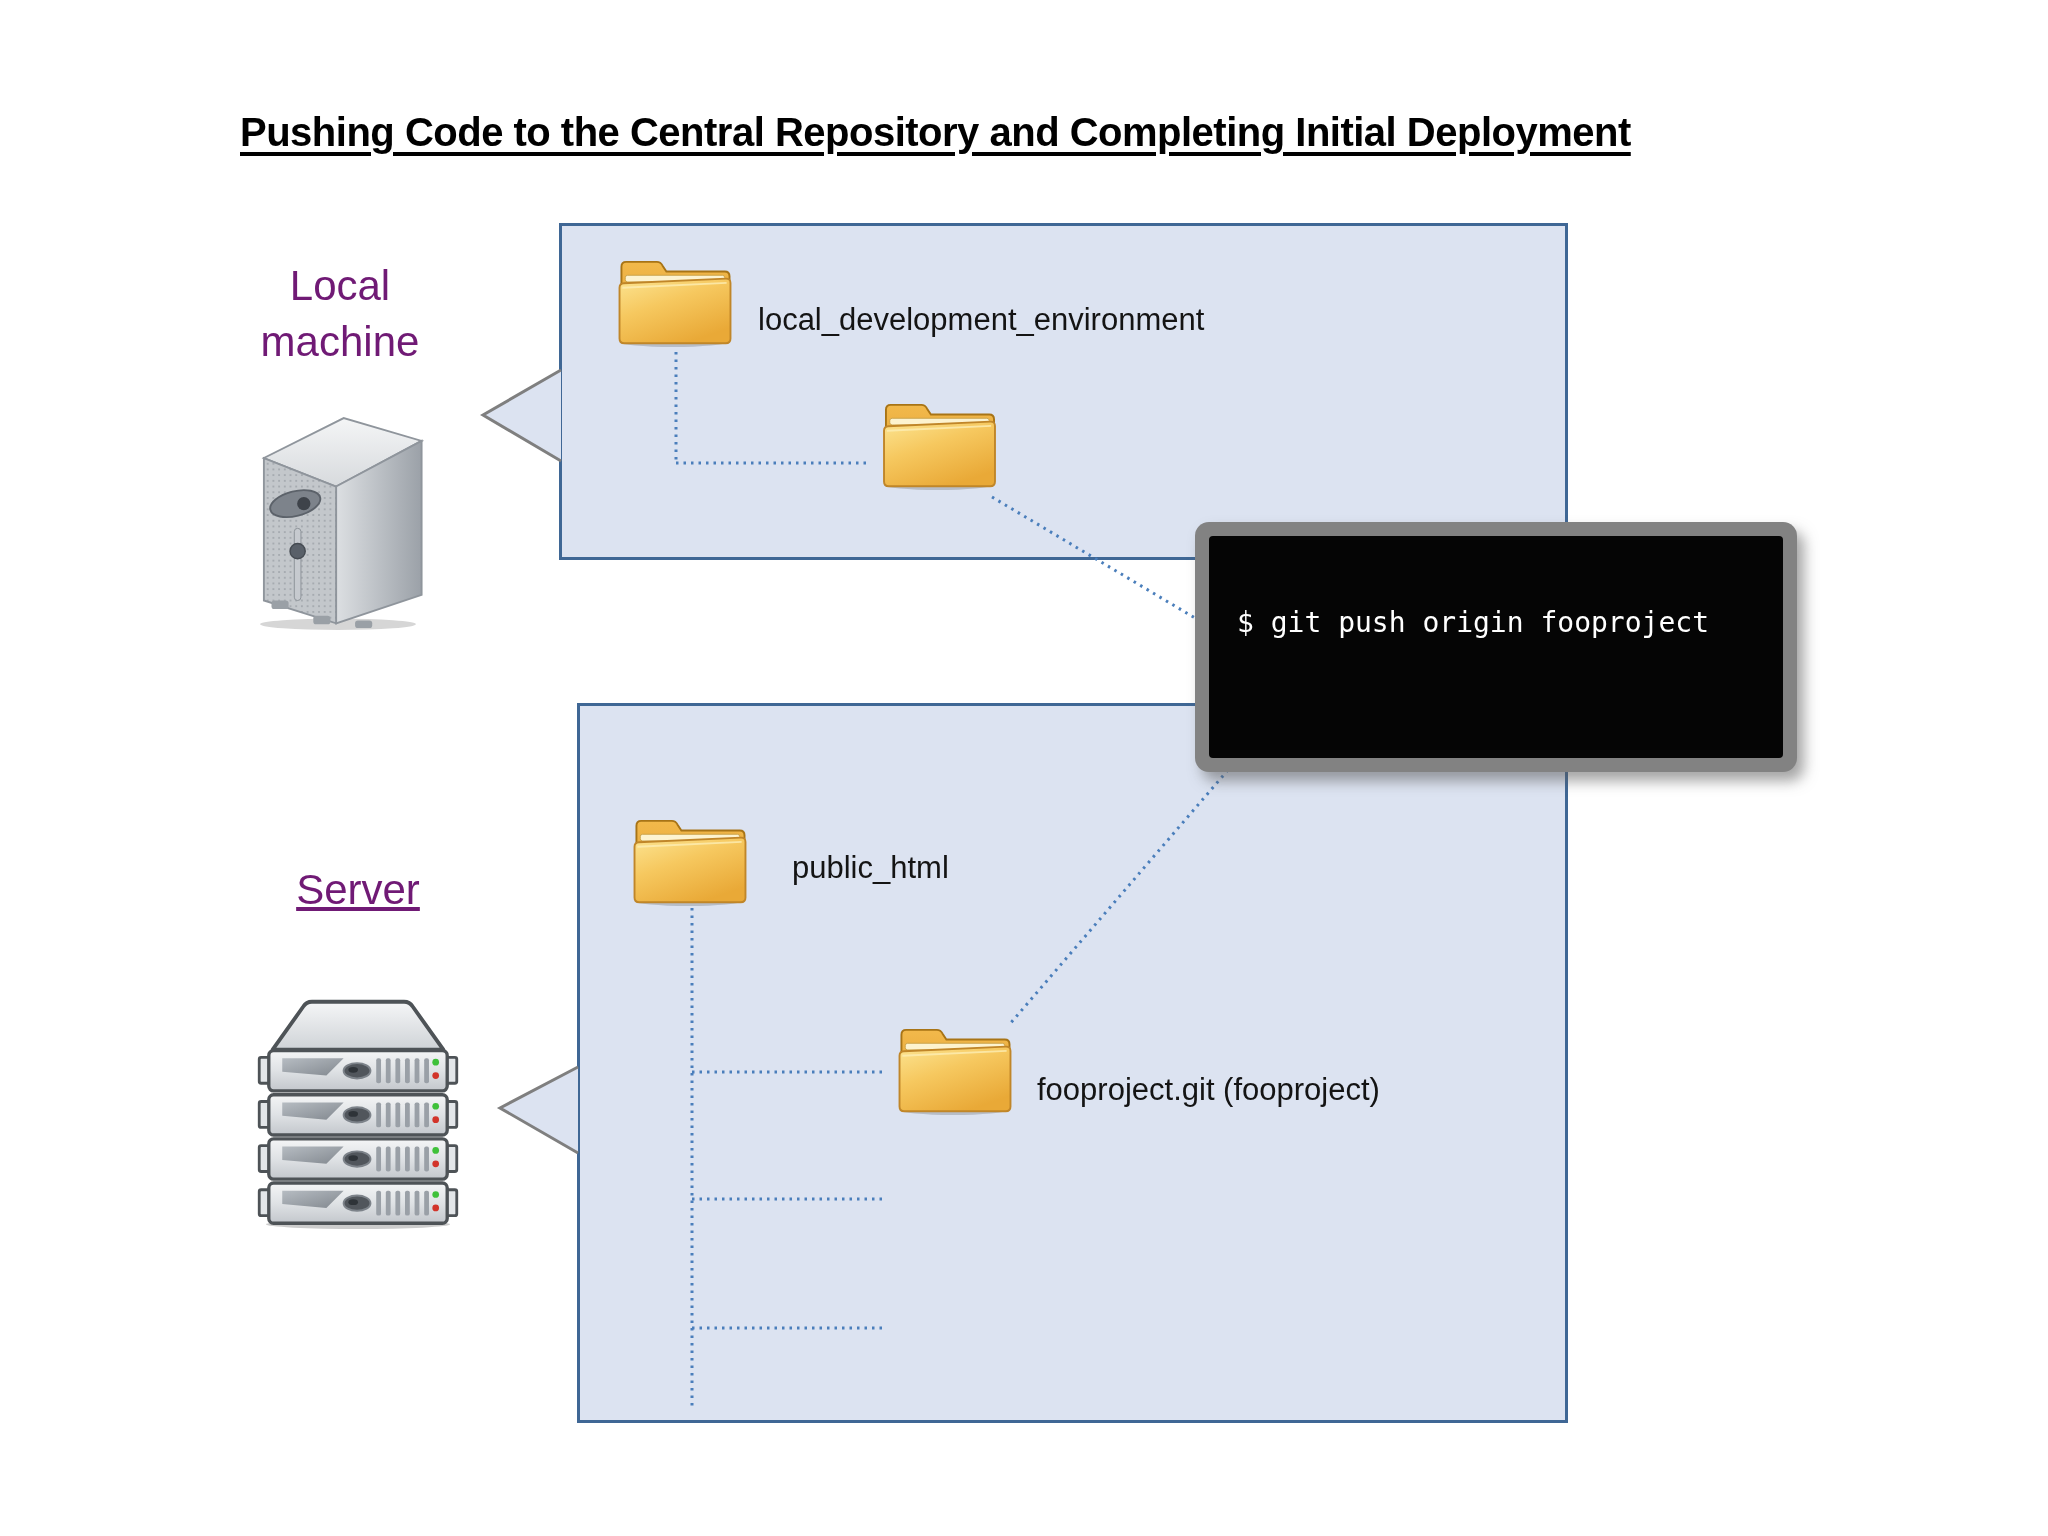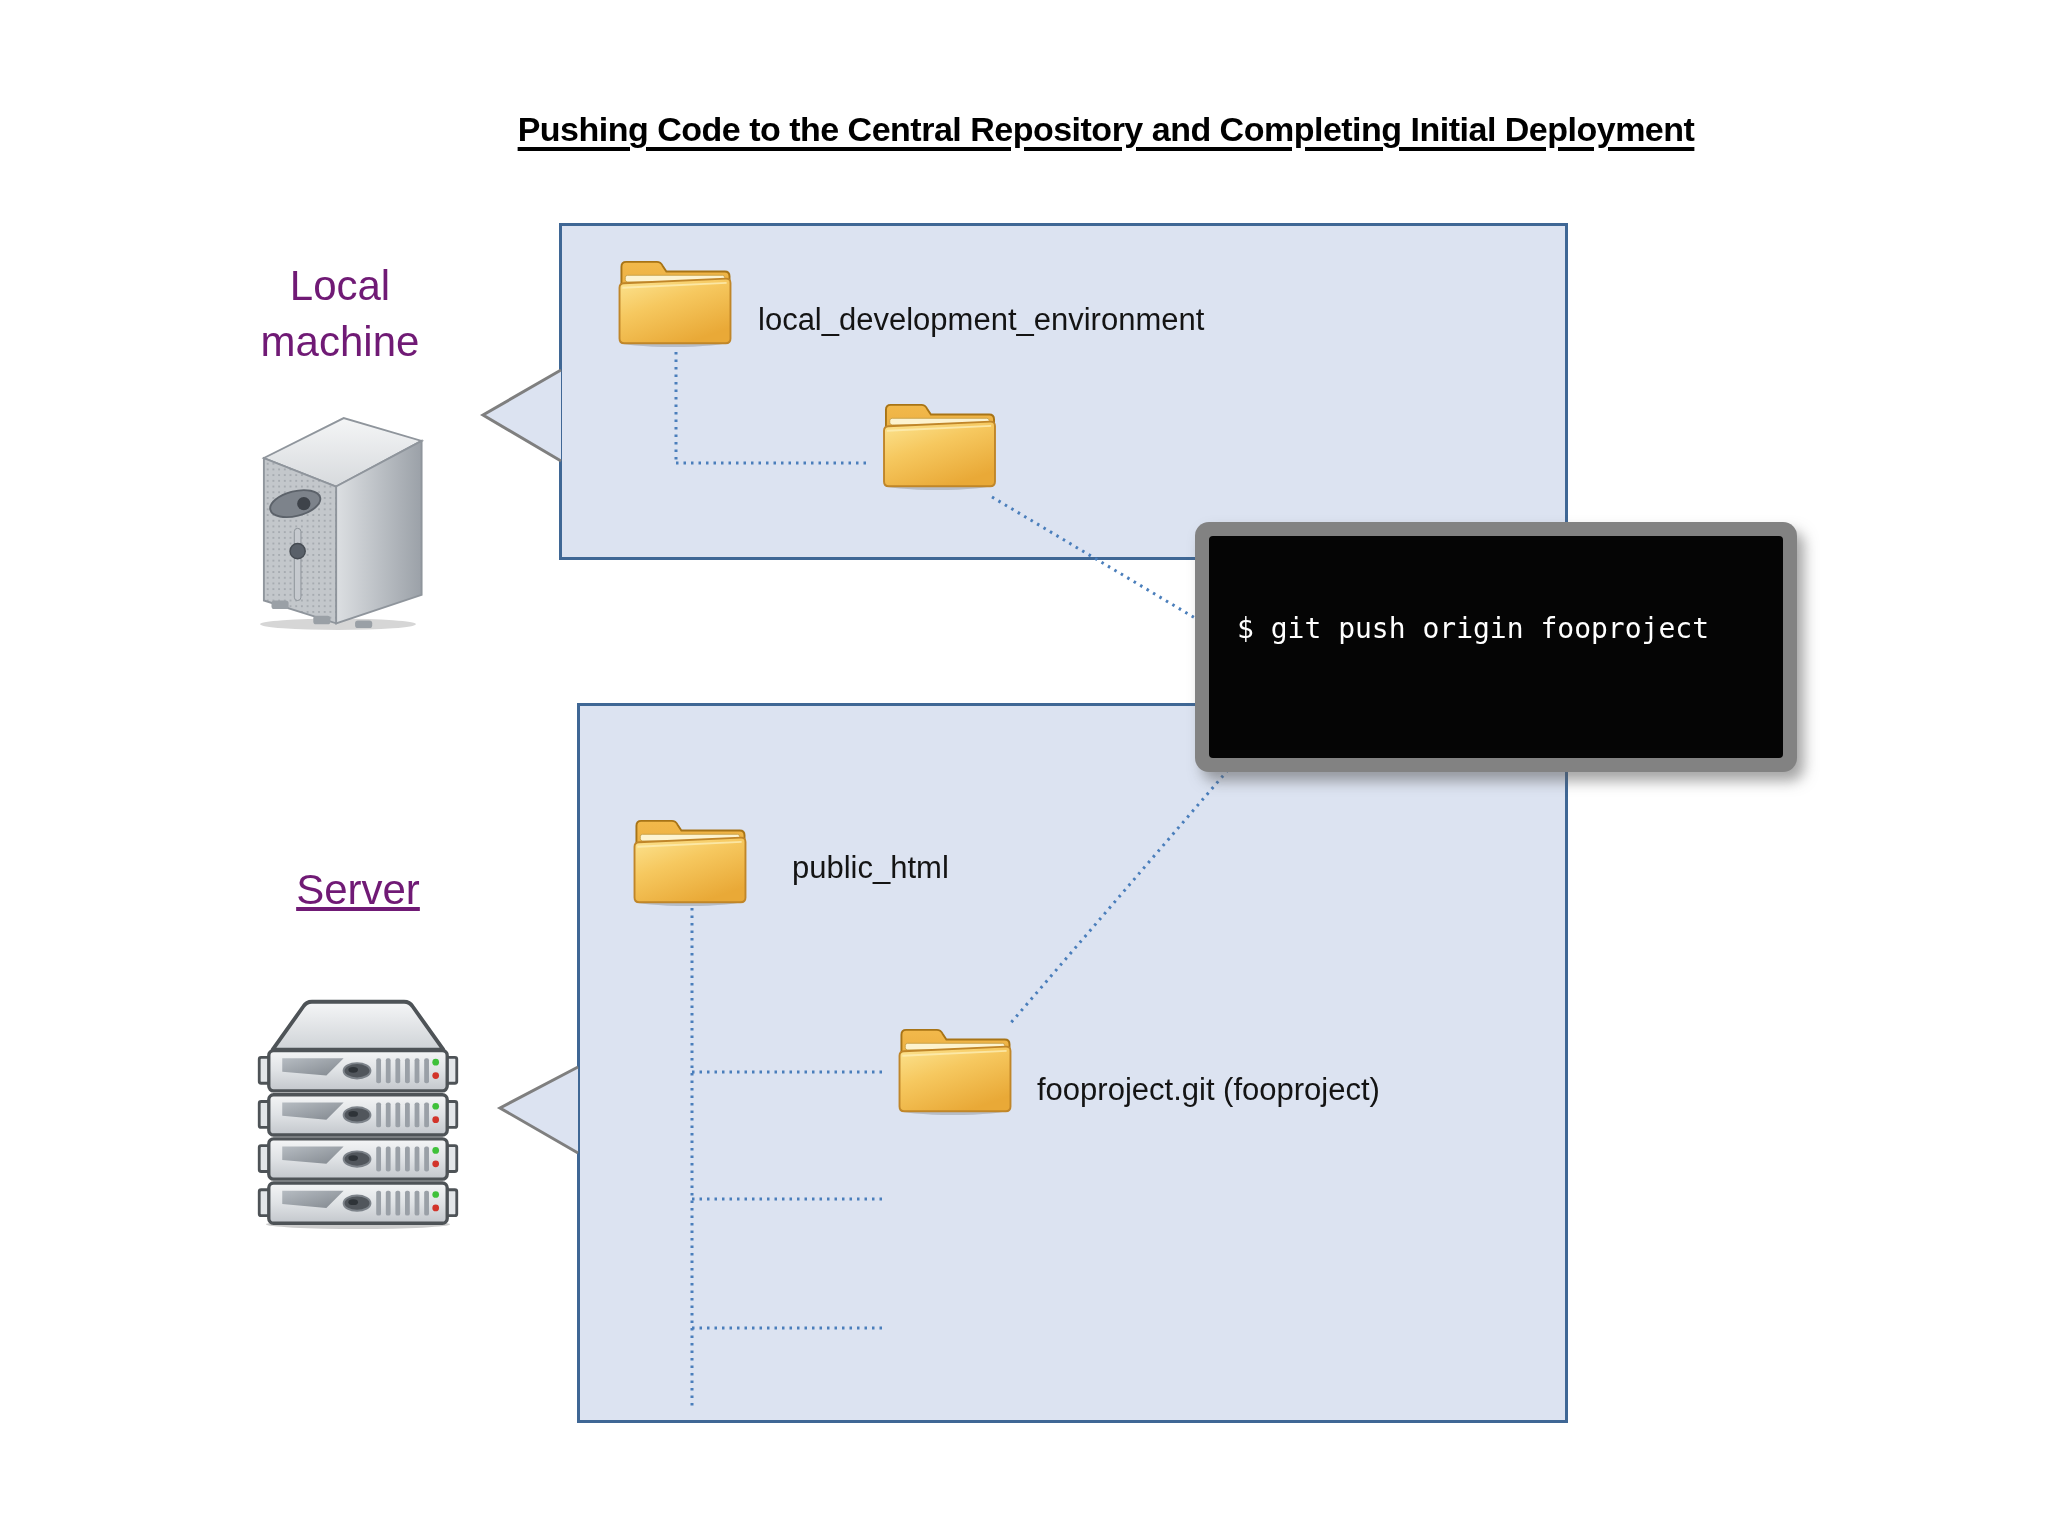--- a/index.html
+++ b/index.html
@@ -3,22 +3,22 @@
 <meta charset="utf-8">
 <style>
   :root{
     --box-fill:#dce3f1; --box-border:#3f6795; --connector-blue:#4a7ebb;
     --terminal-frame:#828282; --terminal-screen:#050505; --terminal-text:#ffffff;
     --title-color:#000000;
   }
   html,body{margin:0;padding:0;background:#ffffff;}
   .canvas{position:relative;width:2048px;height:1536px;background:#fff;overflow:hidden;
           font-family:"Liberation Sans",sans-serif;}
-  .title{position:absolute;left:240px;top:110px;width:1732px;text-align:center;
-         font-size:34px;font-weight:bold;letter-spacing:-0.5px;color:var(--title-color);
+  .title{position:absolute;left:240px;top:110px;width:1732px;text-align:left;
+         font-size:40px;font-weight:bold;letter-spacing:-0.5px;color:var(--title-color);
          text-decoration:underline;text-decoration-thickness:4px;text-underline-offset:6px;
          white-space:nowrap;}
   .box{position:absolute;background:var(--box-fill);border:3px solid var(--box-border);
        box-sizing:border-box;z-index:1;}
   .box.local{left:559px;top:223px;width:1009px;height:337px;}
   .box.server{left:577px;top:703px;width:991px;height:720px;}
   .connectors{position:absolute;left:0;top:0;z-index:2;pointer-events:none;}
   .side-label{position:absolute;text-align:center;font-size:42px;line-height:56px;color:#701a75;z-index:3;}
   .side-label.local{left:240px;top:258px;width:200px;}
   .side-label.server{left:258px;top:862px;width:200px;text-decoration:underline;}
@@ -35,21 +35,21 @@
           white-space:nowrap;z-index:3;}
   .flabel.l1{left:758px;top:296px;}
   .flabel.l2{left:1037px;top:423px;}
   .flabel.l3{left:792px;top:844px;}
   .flabel.l4{left:1037px;top:1058px;margin-top:8px;}
   .terminal{position:absolute;left:1195px;top:522px;width:602px;height:250px;z-index:4;
             background:var(--terminal-frame);border-radius:14px;
             box-shadow:7px 9px 14px rgba(90,90,90,0.55);}
   .terminal .screen{position:absolute;left:14px;top:14px;right:14px;bottom:14px;
             background:var(--terminal-screen);border-radius:4px;}
-  .terminal .cmd{position:absolute;left:28px;top:76px;font-family:"DejaVu Sans Mono",monospace;
+  .terminal .cmd{position:absolute;left:28px;top:70px;font-family:"DejaVu Sans Mono",monospace;
             font-size:28px;color:var(--terminal-text);white-space:pre;}
   .defs-holder{position:absolute;width:0;height:0;overflow:hidden;}
 </style>
 </head>
 <body>
 
 <svg class="defs-holder" aria-hidden="true">
   <defs>
     <linearGradient id="foldFront" x1="0" y1="0" x2="0.6" y2="1">
       <stop offset="0" stop-color="#fce491"></stop>

